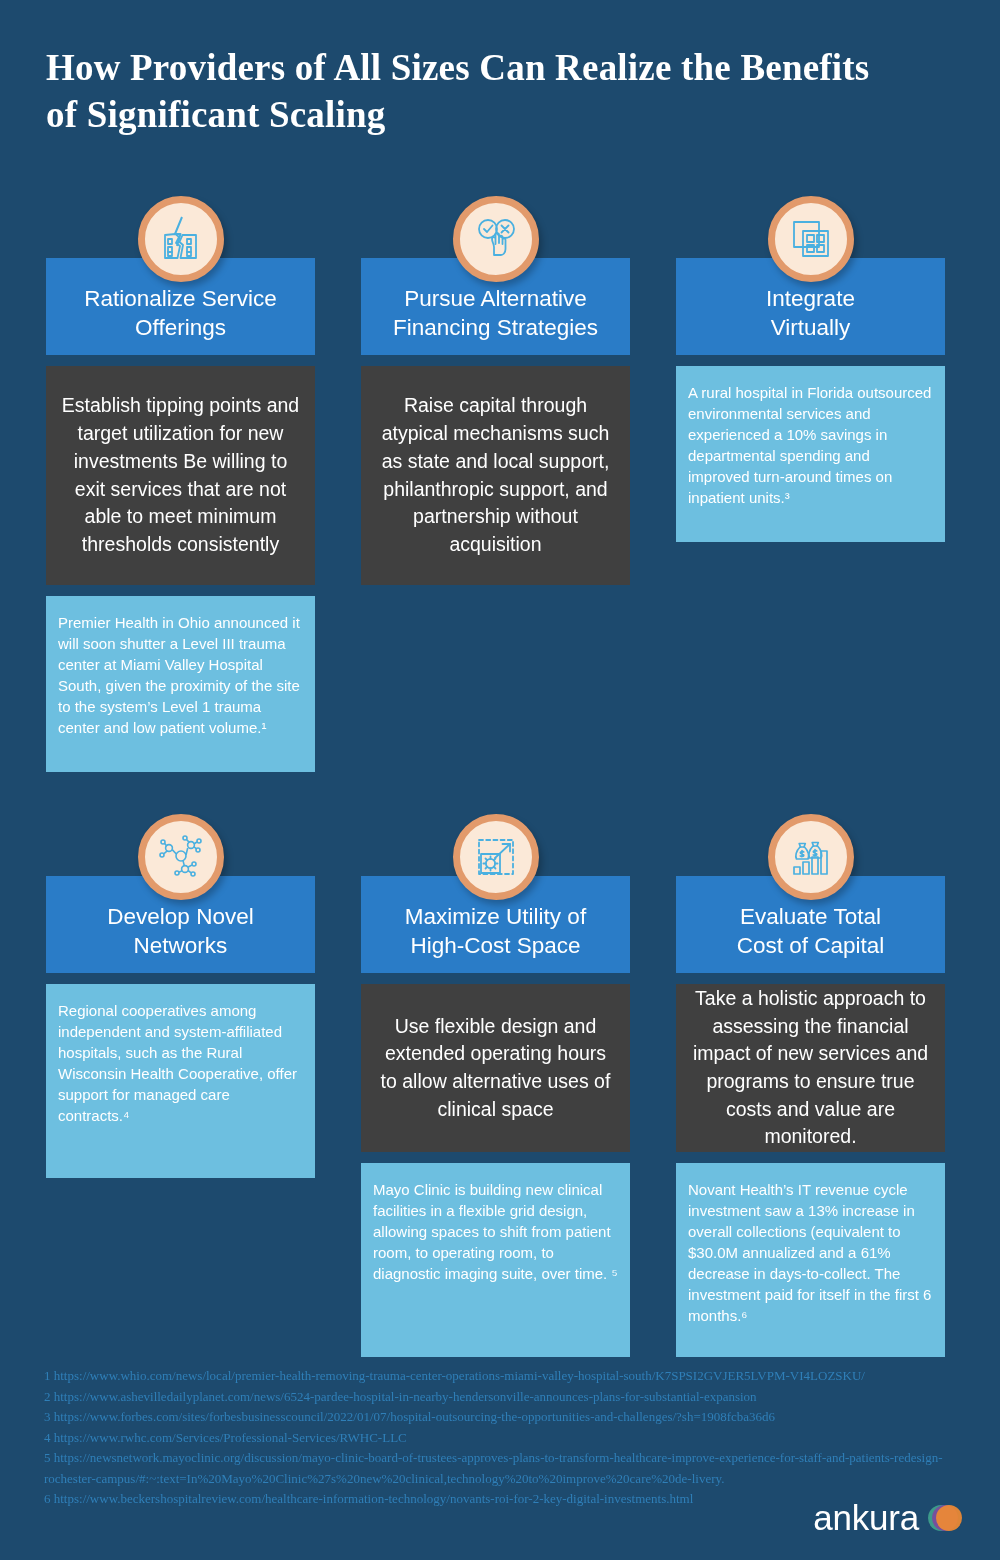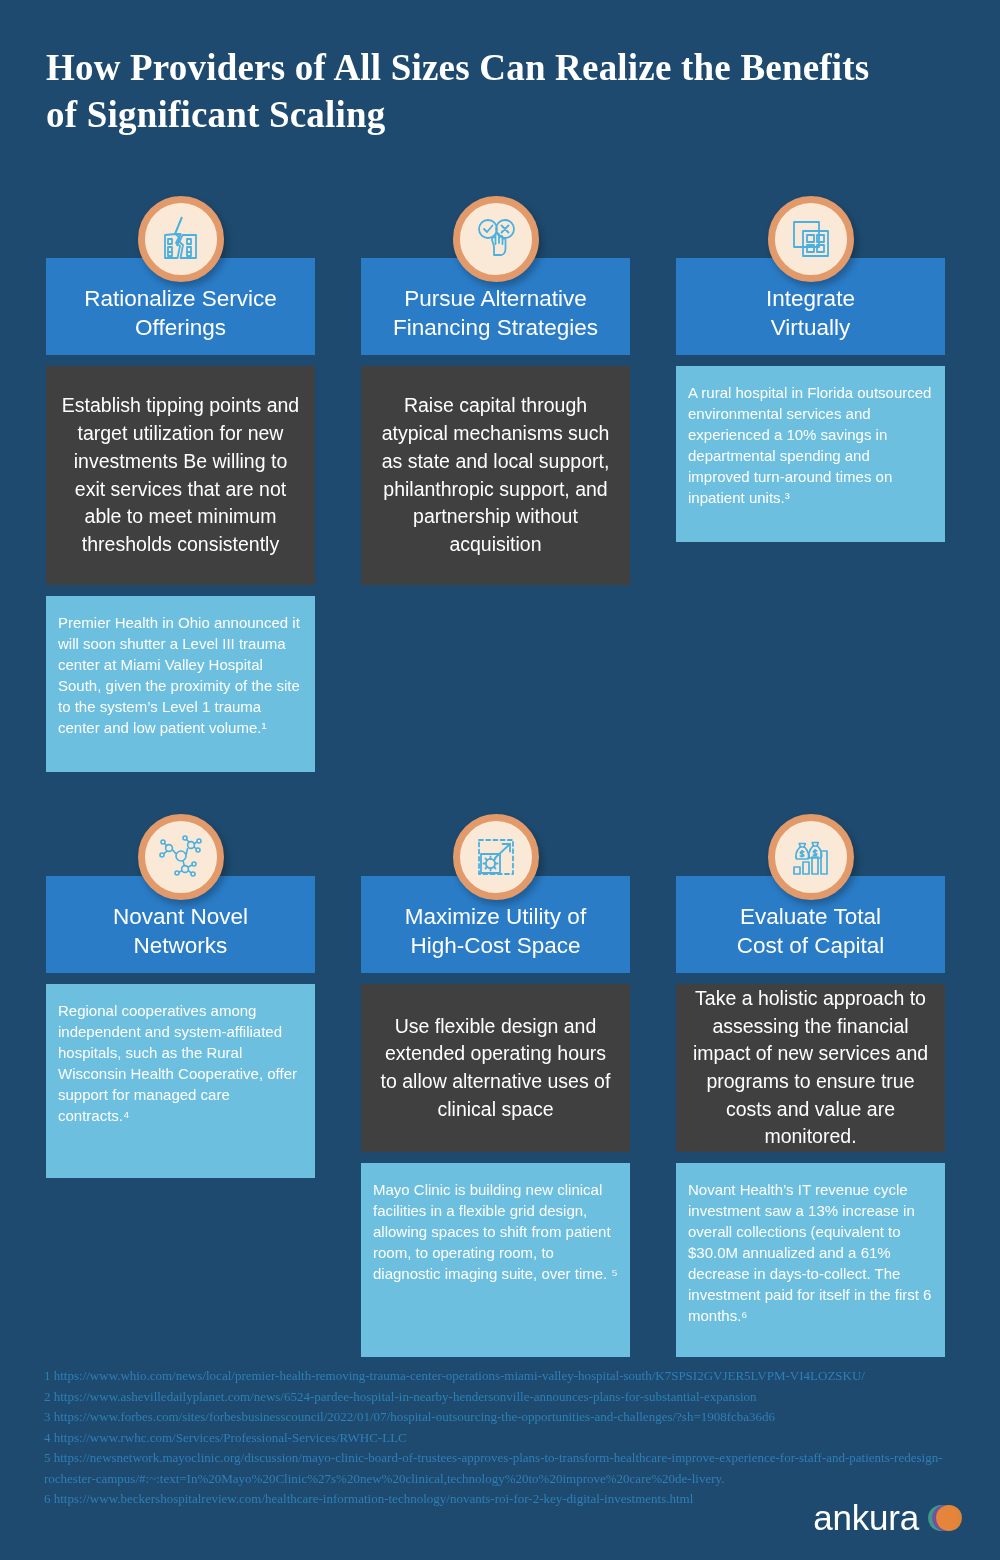--- a/index.html
+++ b/index.html
@@ -255,21 +255,21 @@
             <circle cx="38" cy="43" r="2"></circle>
           <circle cx="39" cy="33" r="2"></circle>
           <path d="M21.3 23 L17.2 18.6 M31 24 L32.7 17 M28 29.6 L29.3 34.6
                    M11.8 15 L9.5 12.4 M12.5 19.6 L9 22.6
                    M34.3 11.4 L31.5 8.5 M38.8 13 L42 11
                    M38.6 15.6 L41.6 17.8
                    M27.3 39.6 L24 41.3 M33 39.5 L36.2 41.8 M33.2 36 L37 34"></path>
         </svg>
       </div>
       <div class="card-head">
-        <div class="card-head-text">Novant Novel
+        <div class="card-head-text">Develop Novel
 Networks</div>
       </div>
       <div class="card-note">
         <div class="card-note-text">Regional cooperatives among independent and system-affiliated hospitals, such as the Rural Wisconsin Health Cooperative, offer support for managed care contracts.⁴</div>
       </div>
     </div>
 
     <div class="card row2">
       <div class="badge">
         <svg width="52" height="52" viewBox="0 0 52 52" fill="none" stroke="#4ab0e0" stroke-width="1.8" stroke-linecap="round" stroke-linejoin="round">

